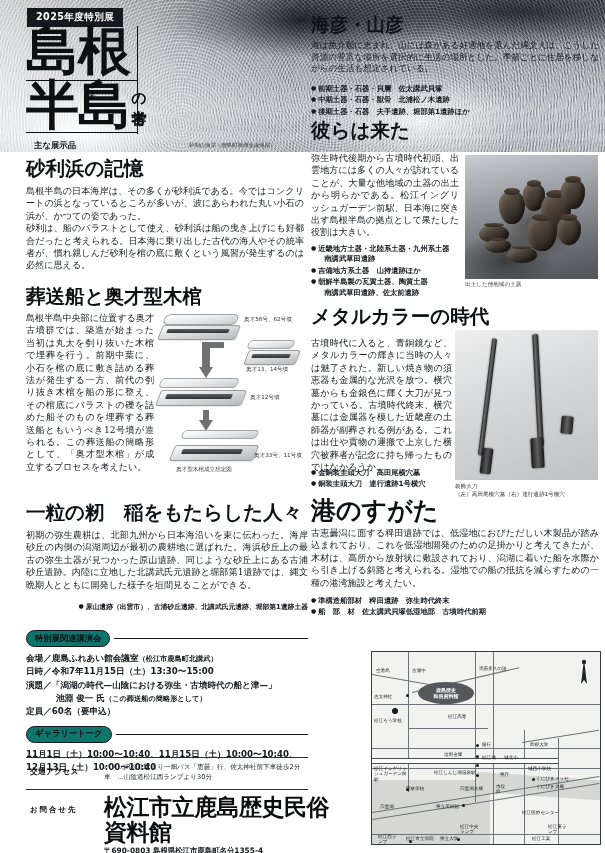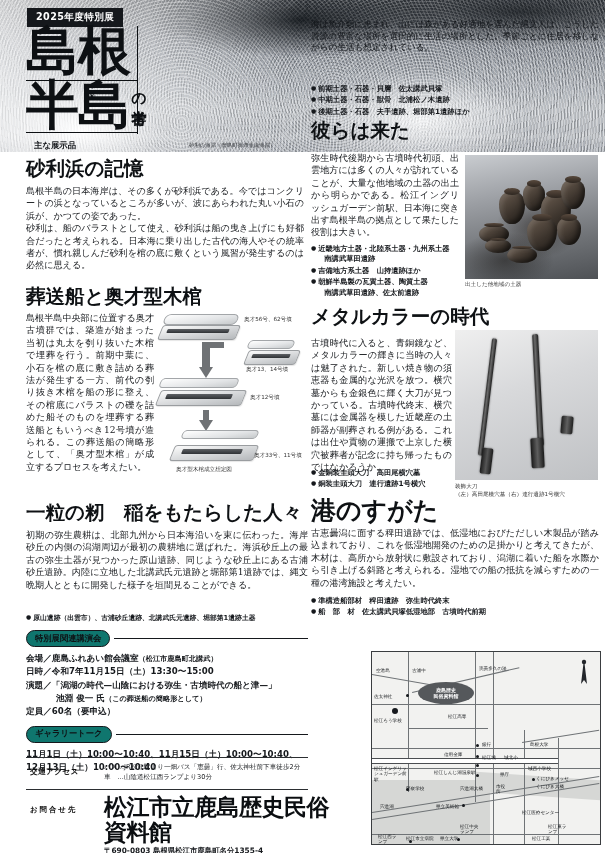--- a/index.html
+++ b/index.html
@@ -155,20 +155,21 @@
       <div class="bt-rule" style="left:2px;top:56px;width:112px;height:1.4px;"></div>
       <div class="bt-rule" style="left:2px;top:108px;width:112px;height:1.4px;"></div>
       <div class="bt-rule" style="left:113px;top:2px;width:1.4px;height:108px;"></div>
       <div class="star">✳</div>
     </div>
 
     <div class="main-items">主な展示品</div>
     <div class="hero-cap">砂利の海岸（鹿島町御津魚瀬海岸）</div>
 
     <div class="rt">
+      <h2 class="sec-h">海彦・山彦</h2>
       <div class="body-txt">海は魚介類に恵まれ、山には森がある好適地を選んだ縄文人は、こうした資源の豊富な場所を選択的に生活の場所とした。季節ごとに住居を移しながらの生活も想定されている。</div>
     </div>
   </div>
 
   <div class="bullets" style="position:absolute;left:311px;top:83px;">
     <div class="b">前期土器・石器・貝層　佐太講武貝塚</div>
     <div class="b">中期土器・石器・獣骨　北浦松ノ木遺跡</div>
     <div class="b">後期土器・石器　夫手遺跡、堀部第1遺跡ほか</div>
   </div>
 
@@ -210,21 +211,21 @@
     <div class="cof-lid" style="left:24px;top:118px;width:74px;height:7px;"></div>
     <div class="cof-body" style="left:14px;top:133px;width:82px;height:14px;"></div>
     <div class="cof-cav" style="left:24px;top:137px;width:60px;height:5px;"></div>
     <div class="cap" style="position:absolute;left:96px;top:140px;">奥才33号、11号墳</div>
     <div class="cap" style="position:absolute;left:18px;top:154px;">奥才型木棺成立想定図</div>
   </div>
 
   <div class="col" style="left:26px;top:502px;width:282px;">
     <h2 class="sec-h" style="font-size:19.5px;line-height:22px;">一粒の籾　稲をもたらした人々</h2>
     <div class="body-txt" style="margin-top:5px;">初期の弥生農耕は、北部九州から日本海沿いを東に伝わった。海岸砂丘の内側の潟湖周辺が最初の農耕地に選ばれた。海浜砂丘上の最古の弥生土器が見つかった原山遺跡、同じような砂丘上にある古浦砂丘遺跡。内陸に立地した北講武氏元遺跡と堀部第1遺跡では、縄文晩期人とともに開発した様子を垣間見ることができる。</div>
-    <div class="bullets" style="margin-top:21px;font-size:6.8px;">
+    <div class="bullets" style="margin-top:10px;font-size:6.8px;text-align:right;">
       <div class="b">原山遺跡（出雲市）、古浦砂丘遺跡、北講武氏元遺跡、堀部第1遺跡土器</div>
     </div>
   </div>
 
   <div class="col" style="left:26px;top:630px;width:282px;">
     <div class="pill-row">
       <span class="pill">特別展関連講演会</span>
       <span class="pill-rule"></span>
     </div>
 

